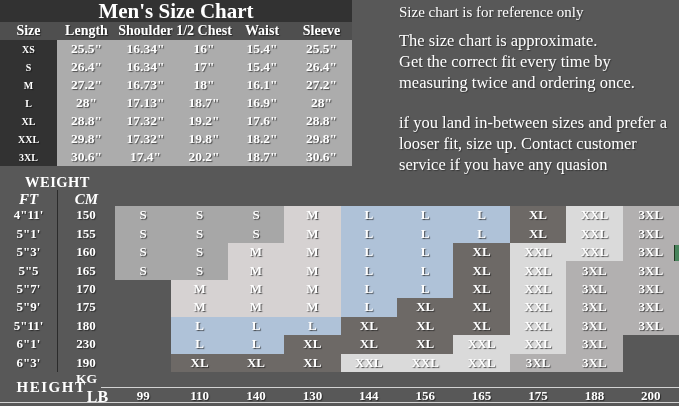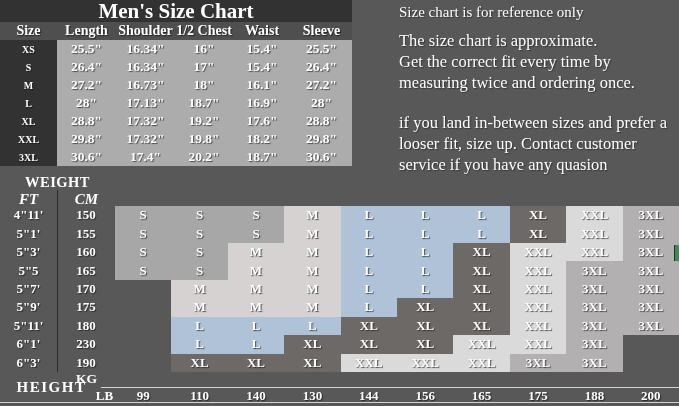--- a/index.html
+++ b/index.html
@@ -33,21 +33,21 @@
   .hrow .ft{width:57px;text-align:center;font-weight:bold;font-size:13px;text-shadow:1px 1px 1px rgba(0,0,0,.5);}
   .hrow .cm{width:58px;text-align:center;font-weight:bold;font-size:13px;text-shadow:1px 1px 1px rgba(0,0,0,.5);}
   #matrix{position:absolute;left:115px;top:206px;width:564px;display:grid;
     grid-template-columns:repeat(10,1fr);grid-auto-rows:18.45px;}
   .mcell{display:flex;align-items:center;justify-content:center;font-weight:bold;font-size:13px;
     text-shadow:1px 1px 1px rgba(30,30,30,.75);}
   
   .weight-label{position:absolute;left:0;top:379px;width:103px;text-align:center;font-weight:bold;
     font-size:15px;letter-spacing:1.5px;}
   .kg-h{position:absolute;left:58px;top:371px;width:57px;text-align:center;font-weight:bold;font-size:13.5px;}
-  .lb-h{position:absolute;left:76px;top:388px;width:57px;text-align:center;font-weight:bold;font-size:13px;}
+  .lb-h{position:absolute;left:69px;top:388px;width:57px;text-align:center;font-weight:bold;font-size:16px;}
   #kg-values{position:absolute;left:115px;top:371px;width:564px;height:16px;display:grid;grid-template-columns:repeat(10,1fr);}
   #lb-values{position:absolute;left:115px;top:388px;width:564px;height:15px;display:grid;grid-template-columns:repeat(10,1fr);}
   .wval{display:flex;align-items:center;justify-content:center;font-weight:bold;font-size:13px;
     text-shadow:1px 1px 1px rgba(0,0,0,.55);}
   .hline1{position:absolute;left:101px;top:387px;width:578px;height:1px;background:#d2d2d2;}
   .hline2{position:absolute;left:0;top:402px;width:679px;height:1px;background:#d2d2d2;}
   .green-sliver{position:absolute;left:674px;top:245px;width:5px;height:16px;background:#47835b;border-left:1px solid #20361f;}
 </style>
 </head>
 <body>

